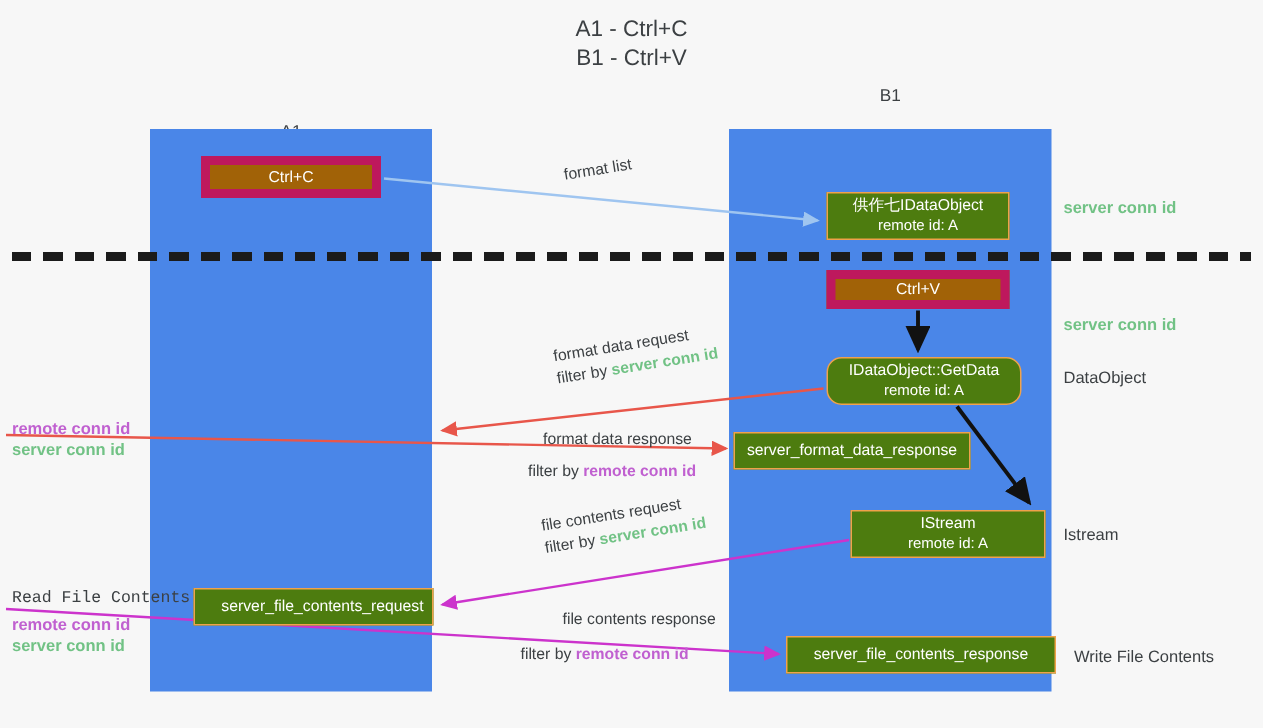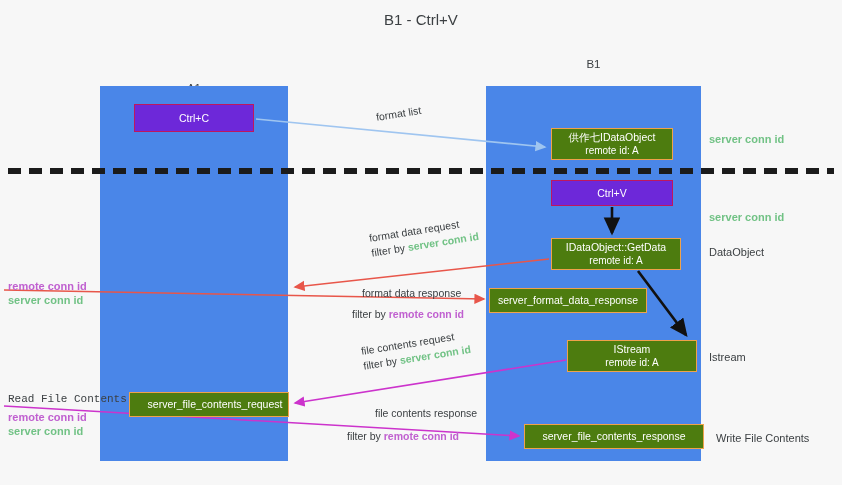--- a/index.html
+++ b/index.html
@@ -55,28 +55,28 @@
     display: flex;
     flex-direction: column;
     align-items: center;
     justify-content: center;
     color: #ffffff;
     font-size: 10.5px;
     line-height: 13px;
     text-align: center;
     padding: 2px 4px;
   }
-  .box.green { background: #6d28d9; border: 1px solid #be185d; }
+  .box.green { background: #a16207; border: 6px solid #be185d; }
   .box.orange { background: #4d7c0f; border: 1px solid #f0a24b; }
   .box .l2 { font-size: 10px; }
 
   #box-ctrlc   { left: 134px; top: 104px; width: 120px; height: 28px; }
   #box-idataobj{ left: 551px; top: 128px; width: 122px; height: 32px; }
   #box-ctrlv   { left: 551px; top: 180px; width: 122px; height: 26px; }
-  #box-getdata { left: 551px; top: 238px; width: 130px; height: 32px; }
+  #box-getdata { left: 551px; top: 238px; width: 130px; height: 32px; border-radius: 10px; }
   #box-sfdreq  { left: 129px; top: 277px; width: 160px; height: 25px; }
   #box-sfdresp { left: 489px; top: 288px; width: 158px; height: 25px; }
   #box-istream { left: 567px; top: 340px; width: 130px; height: 32px; }
   #box-sfcreq  { left: 129px; top: 392px; width: 160px; height: 25px; padding-left: 16px; }
   #box-sfcresp { left: 524px; top: 424px; width: 180px; height: 25px; }
 
   
   #divider {
     left: 8px; top: 168px;
     width: 826px; height: 6px;
@@ -126,20 +126,21 @@
     height: 485px;
     pointer-events: none;
   }
 </style>
 </head>
 <body>
 
 <div id="canvas">
 
   <div class="abs" id="title">
+    <div>A1 - Ctrl+C</div>
     <div>B1 - Ctrl+V</div>
   </div>
 
   <div class="abs lane-header" id="hdr-a1">
     <div>A1</div>
     <div>remote</div>
   </div>
   <div class="abs lane-header" id="hdr-b1">
     <div>B1</div>
   </div>

